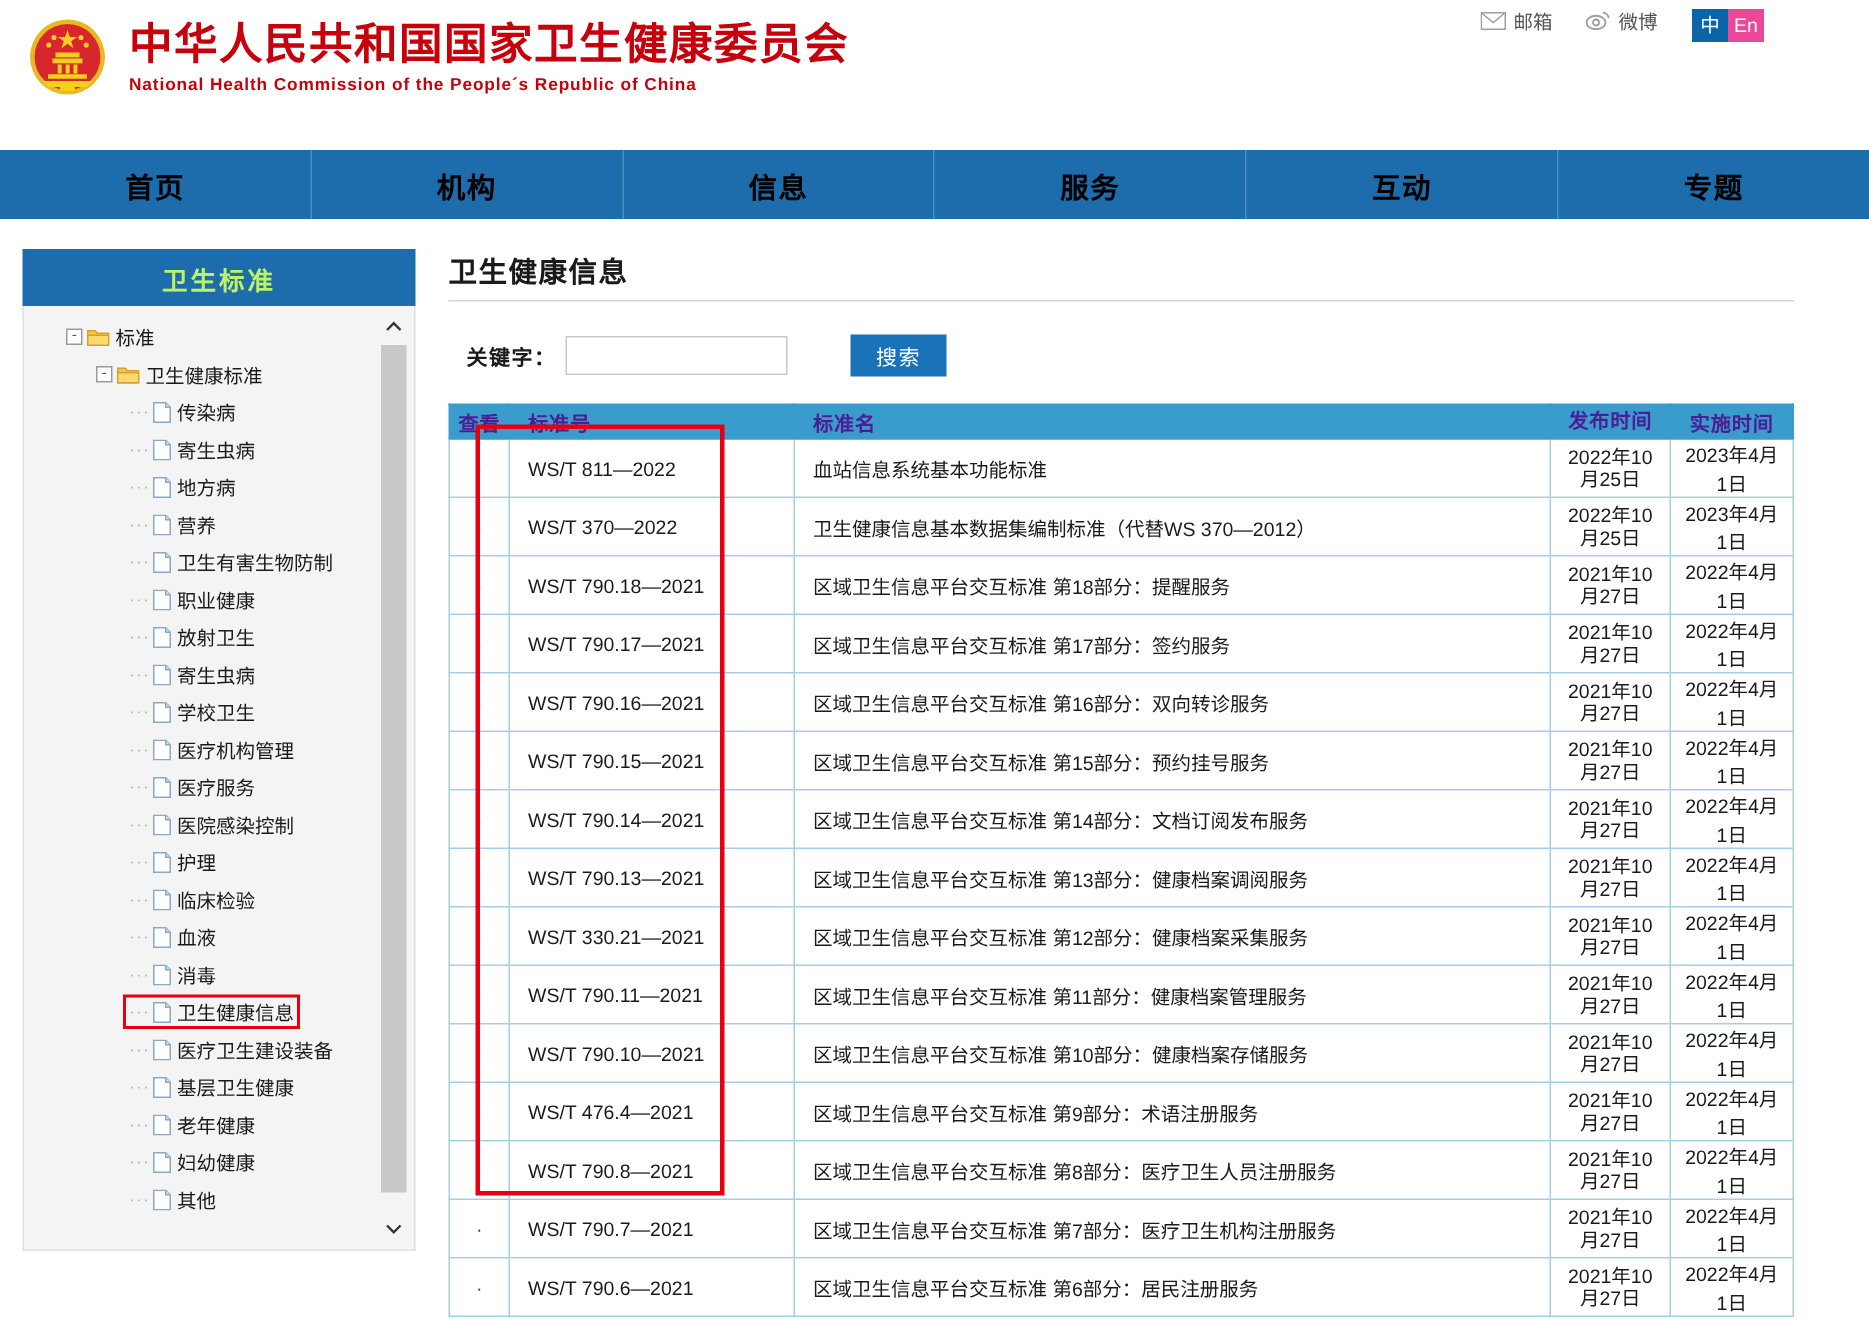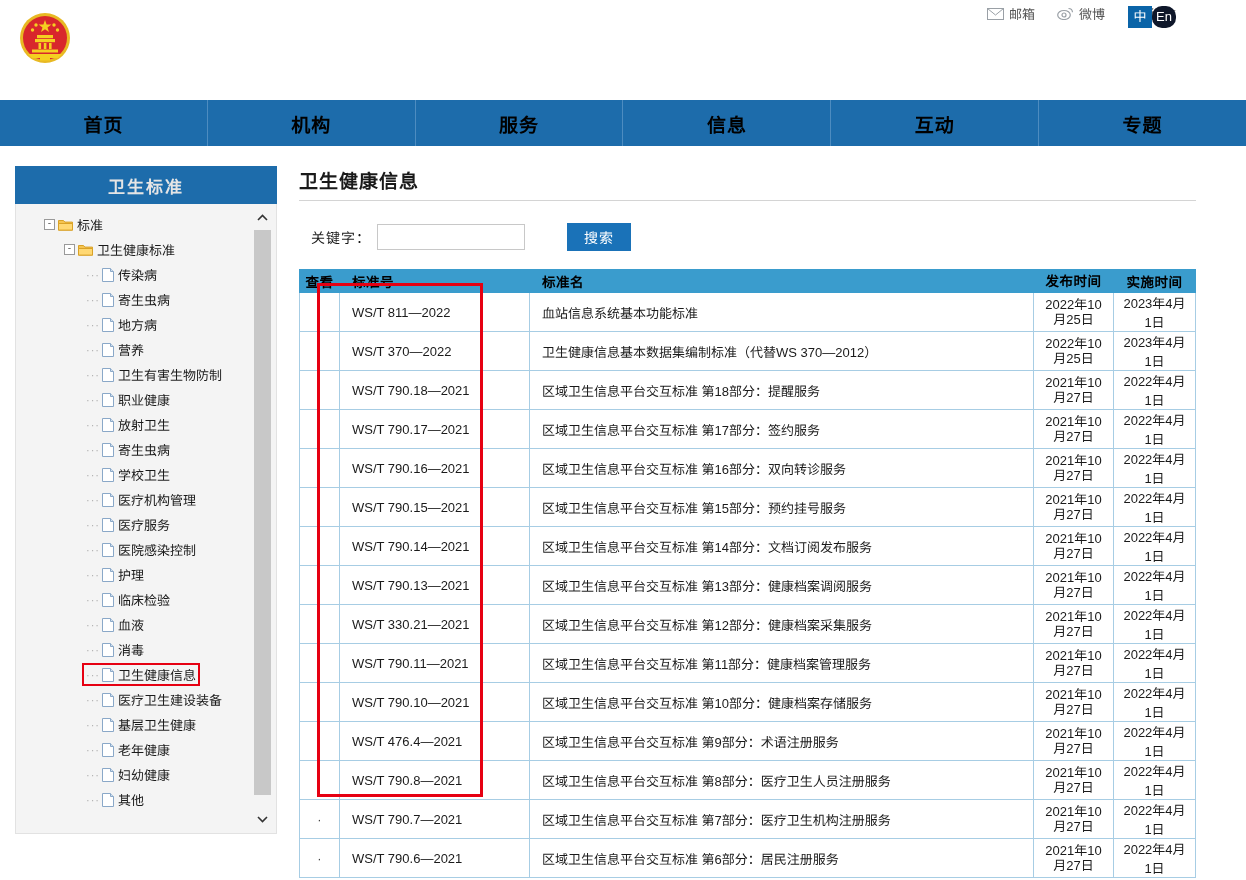--- a/index.html
+++ b/index.html
@@ -76,21 +76,21 @@
   }
   .lang span {
     display: inline-block;
     width: 24px; height: 22px;
     line-height: 22px;
     text-align: center;
     font-size: 13px;
     cursor: pointer;
   }
   .lang .on  { background: #0a64a8; color: #ffffff; }
-  .lang .off { background: #0f172a; color: #ffffff; border-radius: 10px; }
+  .lang .off { background: #ec4899; color: #ffffff; }
 
   
   .nav {
     display: flex;
     height: 46px;
     background: #1d6cab;
   }
   .nav-item {
     flex: 1;
     display: flex;
@@ -114,21 +114,21 @@
 
   
   .sidebar {
     width: 262px;
     margin-left: 15px;
     flex: 0 0 262px;
   }
   .sidebar-title {
     height: 38px;
     background: #1d6cab;
-    color: #e5e5e5;
+    color: #bef264;
     font-size: 17px;
     font-weight: bold;
     font-family: "DejaVu Sans", "Liberation Sans", sans-serif;
     display: flex;
     align-items: center;
     justify-content: center;
     letter-spacing: 2px;
   }
   .tree-wrap {
     position: relative;
@@ -233,21 +233,21 @@
   }
 
   .searchrow {
     display: flex;
     align-items: center;
     padding: 22px 0 18px 12px;
   }
   .kw-label {
     font-size: 14px;
     color: #1a1a1a;
-    font-weight: normal;
+    font-weight: bold;
     font-family: "DejaVu Sans", "Liberation Sans", sans-serif;
     margin-right: 6px;
     letter-spacing: 1px;
   }
   .kw-input {
     width: 148px; height: 26px;
     border: 1px solid #c8c8c8;
     background: #fff;
     outline: none;
     font-size: 13px;
@@ -269,21 +269,21 @@
   
   .tbl-wrap { position: relative; }
   table.std {
     width: 100%;
     border-collapse: collapse;
     font-size: 13px;
     table-layout: fixed;
   }
   table.std th {
     background: #3a9ccd;
-    color: #000000;
+    color: #4c1d95;
     font-size: 13.5px;
     font-weight: bold;
     font-family: "DejaVu Sans", "Liberation Sans", sans-serif;
     height: 16px;
     border: 1px solid #3a9ccd;
     letter-spacing: 0.5px;
   }
   table.std td {
     border: 1px solid #a7cde4;
     height: 33px;
@@ -326,20 +326,24 @@
         <rect x="21" y="31" width="20" height="3.2" fill="#f5d020"></rect>
         <rect x="23" y="27" width="16" height="3.2" fill="#f5d020"></rect>
         <rect x="24.5" y="35" width="2.6" height="6" fill="#f5d020"></rect>
         <rect x="29.8" y="35" width="2.6" height="6" fill="#f5d020"></rect>
         <rect x="35" y="35" width="2.6" height="6" fill="#f5d020"></rect>
         <rect x="18" y="41.5" width="26" height="3" fill="#f5d020"></rect>
         <path d="M14 46 L48 46 L44 50 L18 50 Z" fill="#f5d020"></path>
         <rect x="26" y="49" width="10" height="3.5" fill="#f5d020"></rect>
       </svg>
     </div>
+    <div class="title-block">
+      <div class="cn-title">中华人民共和国国家卫生健康委员会</div>
+      <div class="en-title">National Health Commission of the People´s Republic of China</div>
+    </div>
   </div>
 
   <div class="utility">
     <div class="util-item">
       <span class="util-ico">
         <svg width="17" height="12" viewBox="0 0 17 12">
             <rect x="0.5" y="0.5" width="16" height="11" fill="#fff" stroke="#9aa0a6"></rect>
             <path d="M0.5 0.5 L8.5 7 L16.5 0.5" fill="none" stroke="#9aa0a6"></path>
           </svg>
       </span>
@@ -369,22 +373,22 @@
     <div class="lang">
       <span class="on">中</span>
       <span class="off">En</span>
     </div>
   </div>
 </div>
 
 <div class="nav">
   <div class="nav-item">首页</div>
   <div class="nav-item">机构</div>
+  <div class="nav-item">信息</div>
   <div class="nav-item">服务</div>
-  <div class="nav-item">信息</div>
   <div class="nav-item">互动</div>
   <div class="nav-item">专题</div>
 </div>
 
 <div class="page">
 
   <div class="sidebar">
     <div class="sidebar-title">卫生标准</div>
     <div class="tree-wrap">
       <div class="tree" id="tree-root">

